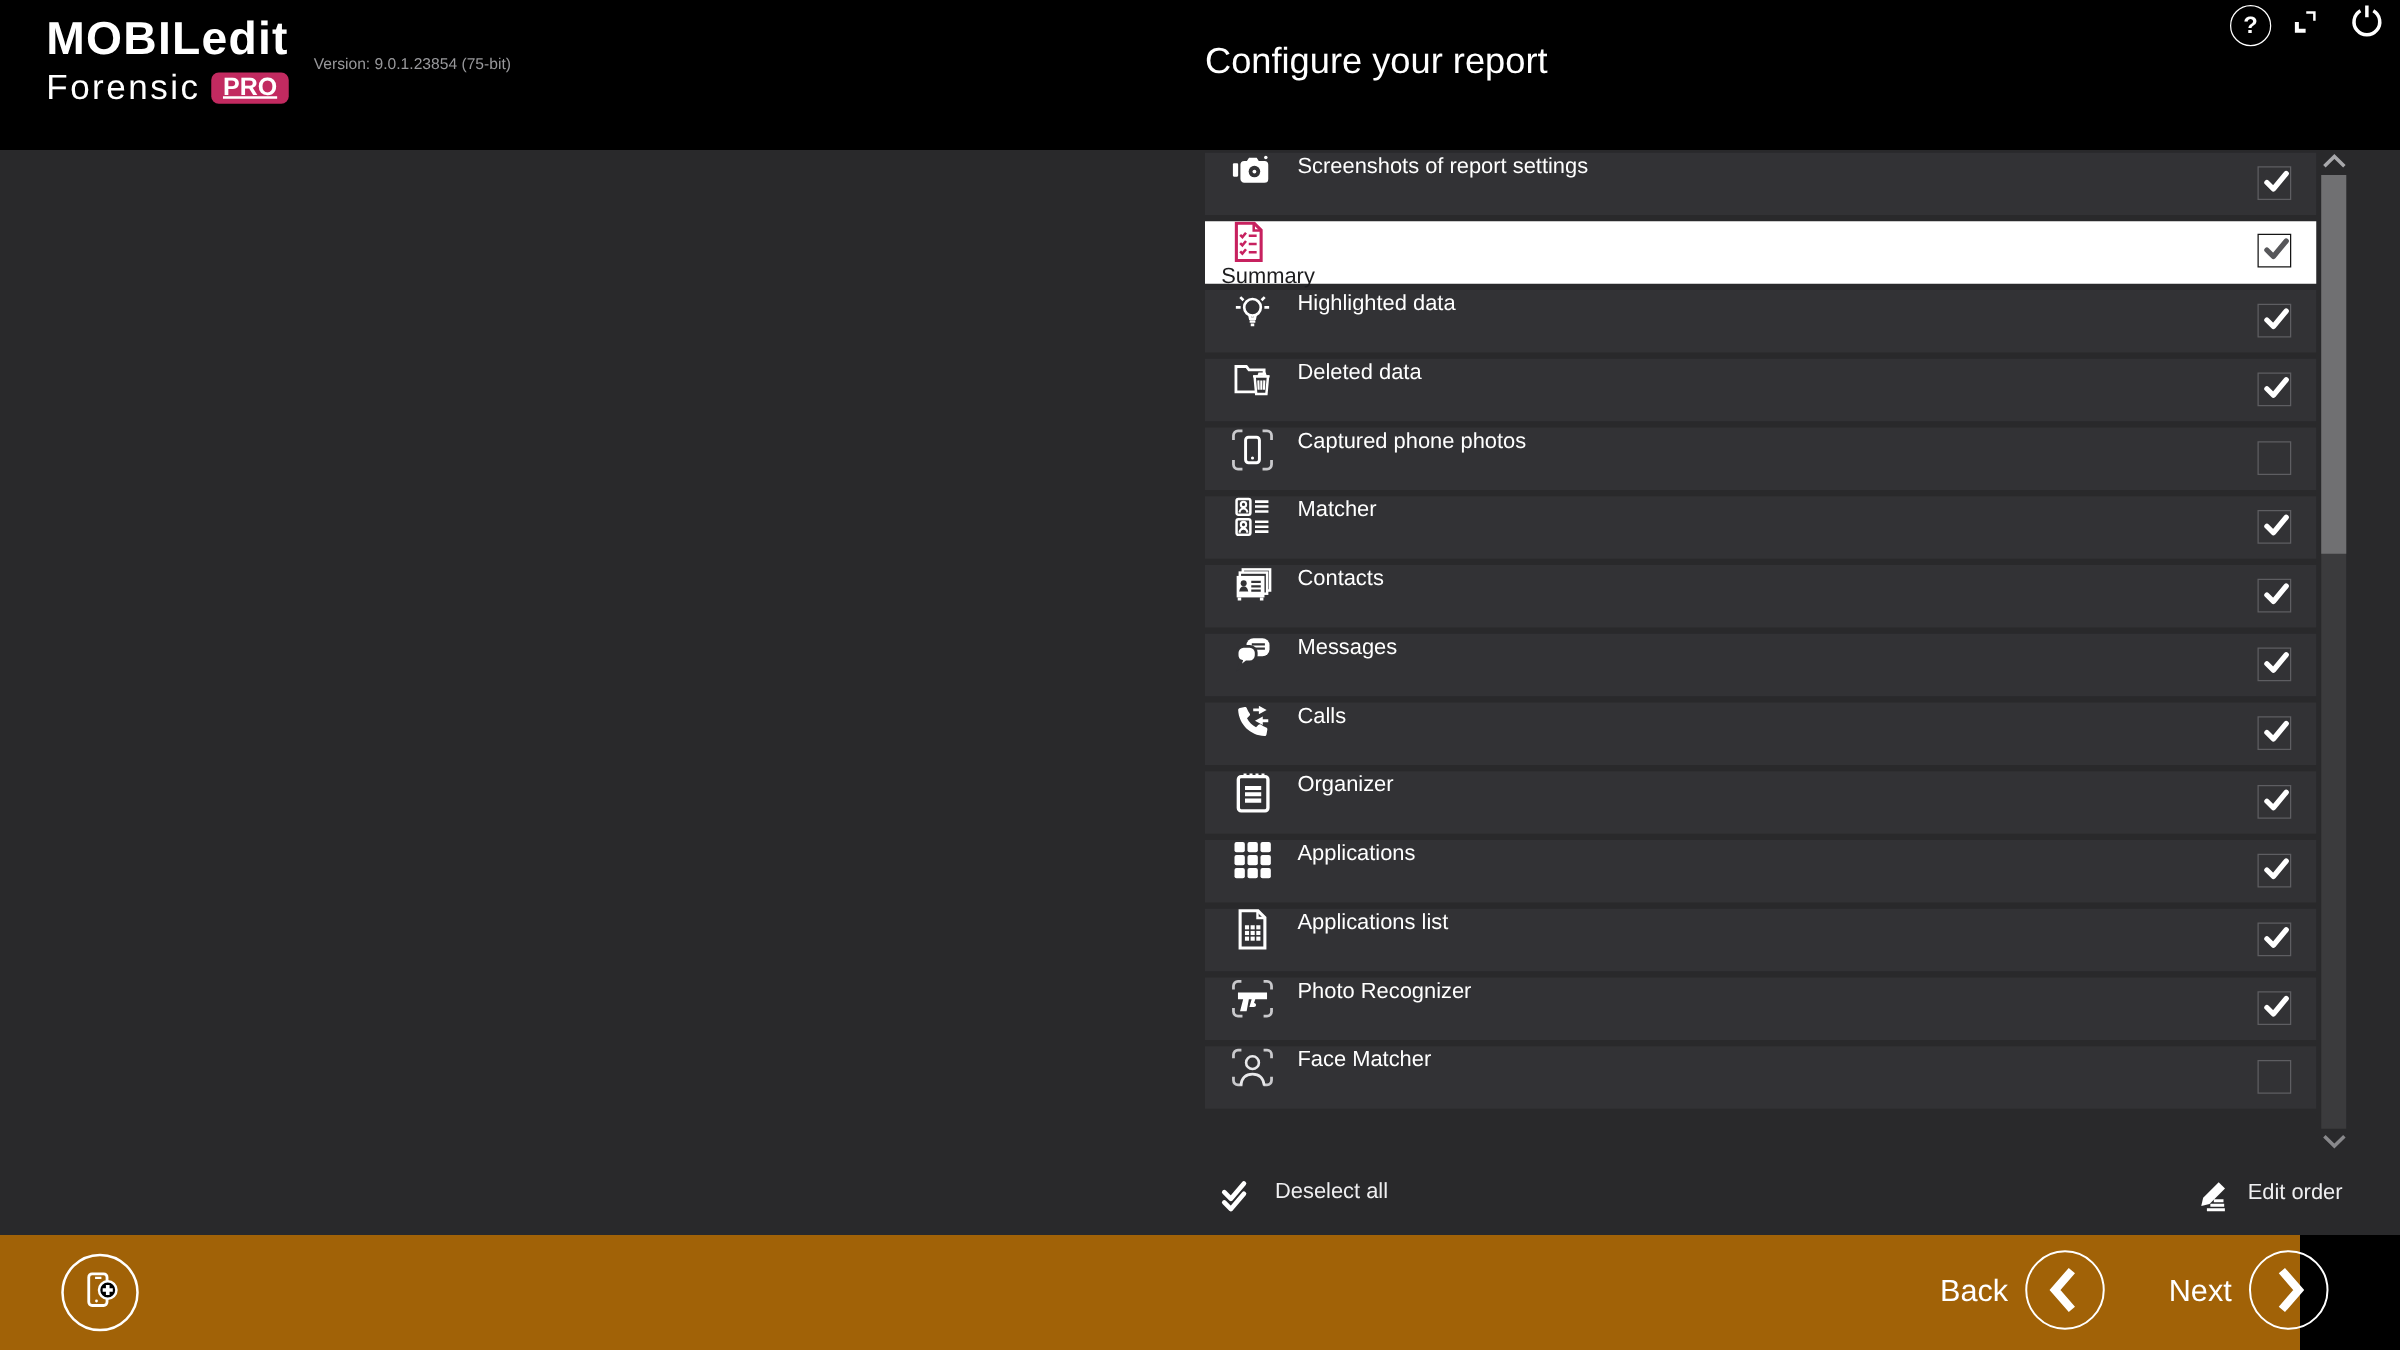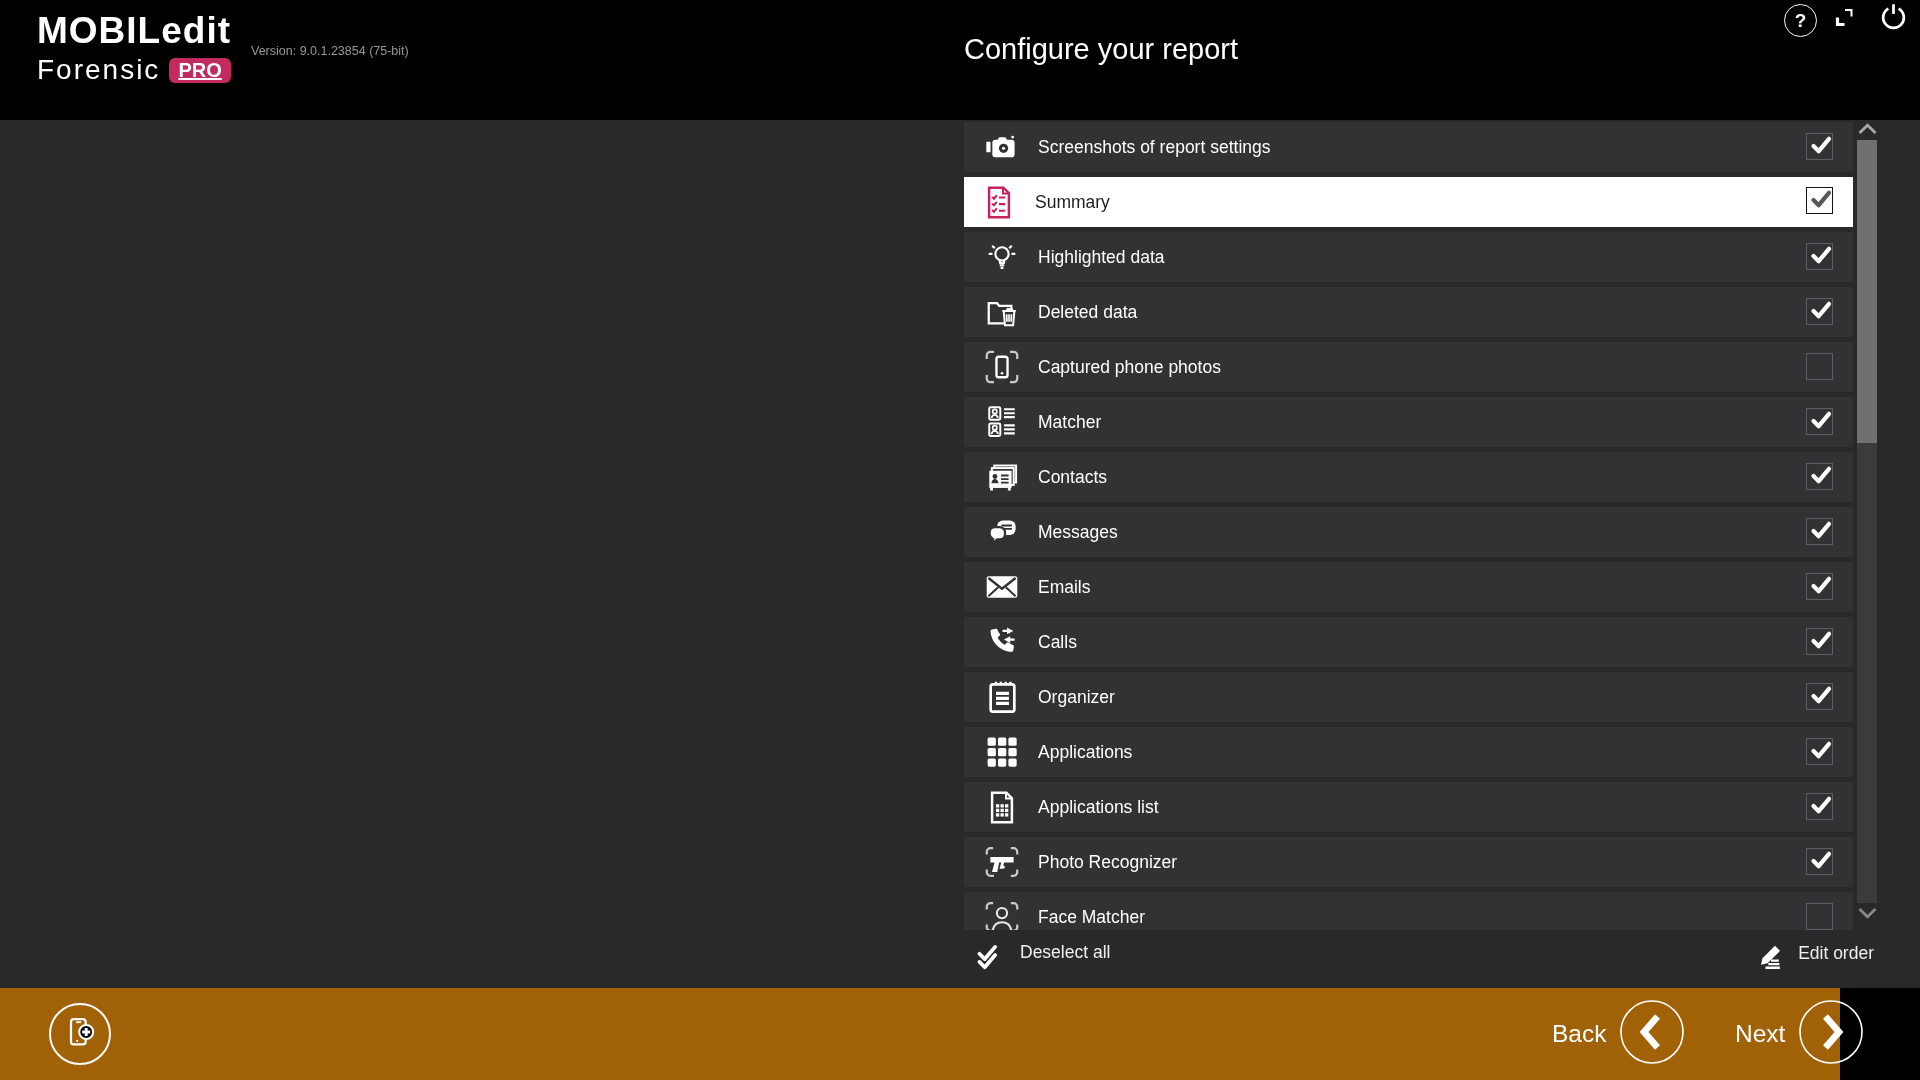--- a/index.html
+++ b/index.html
@@ -20,22 +20,22 @@
   .help-btn{left:1784px;top:4px;width:31px;height:31px;border:1.8px solid #fff;border-radius:50%;
             font-size:19px;font-weight:bold;color:#fff;}
   .restore-btn{left:1831px;top:6px;width:27px;height:27px;}
   .power-btn{left:1877px;top:3px;width:33px;height:33px;}
 
   
   .main{position:absolute;left:0;top:120px;width:1920px;height:868px;background:#29292b;}
 
   .section-list{position:absolute;left:964px;top:2px;width:892px;height:808px;overflow:hidden;}
   .row{position:relative;width:889px;height:50px;margin-bottom:5px;background:#323235;
-       display:flex;align-items:center;cursor:pointer;}
-  .row.selected{background:#fff;color:#1d1d1f;margin-left:-3px;width:892px;}
+       display:flex;align-items:flex-start;cursor:pointer;}
+  .row.selected{background:#fff;color:#1d1d1f;margin-left:-3px;width:892px;flex-direction:column;}
   .row-icon{width:40px;margin-left:18px;display:flex;align-items:center;justify-content:center;flex:none;}
   .row-label{margin-left:16px;font-size:17.5px;color:#fff;white-space:nowrap;}
   .row.selected .row-label{color:#1d1d1f;}
   .checkbox{position:absolute;right:20px;top:11px;width:25px;height:25px;border:1px solid #5e5e62;
             display:flex;align-items:center;justify-content:center;color:#fff;}
   .row.selected .checkbox{border:1.6px solid #141414;color:#57575a;top:10px;}
   .checkbox svg{overflow:visible;margin-top:-3px;margin-left:2px;}
 
   
   .scroll-up{position:absolute;left:1857px;top:1px;}
@@ -223,35 +223,20 @@
         </div>
         <div class="row">
           <span class="row-icon">
             <svg width="34" height="30" viewBox="0 0 24 21">
               <rect x="8.6" y="2.4" width="13" height="10.2" rx="4" fill="#fff"></rect>
               <path d="M11.6 5.9h7.4M11.6 8.3h7.4" stroke="#323235" stroke-width="1.3"></path>
               <path d="M7 7h3.4a3.7 3.7 0 0 1 3.7 3.7v1.4a3.7 3.7 0 0 1-3.7 3.7H8.6l-4.2 3.3 1.3-3.7a3.7 3.7 0 0 1-2.4-3.4v-1.3A3.7 3.7 0 0 1 7 7z" fill="#fff" stroke="#323235" stroke-width="1.6"></path>
             </svg>
           </span>
           <span class="row-label">Messages</span>
-          <span class="checkbox">
-            <svg width="24" height="24" viewBox="0 0 24 24" fill="none" stroke="currentColor" stroke-width="4.2" stroke-linecap="round" stroke-linejoin="round">
-              <path d="M4.5 13l5.2 5.2L20 5.8"></path>
-            </svg>
-          </span>
-        </div>
-        <div class="row">
-          <span class="row-icon">
-            <svg width="34" height="26" viewBox="0 0 24 18">
-              <rect x="1.2" y="1.4" width="21.6" height="15.2" rx="1.4" fill="#fff"></rect>
-              <path d="M2.4 2.6 12 10.2 21.6 2.6" fill="none" stroke="#323235" stroke-width="1.7"></path>
-              <path d="M2.4 15.6 9.3 9.2M21.6 15.6 14.7 9.2" stroke="#323235" stroke-width="1.4"></path>
-            </svg>
-          </span>
-          <span class="row-label">Emails</span>
           <span class="checkbox">
             <svg width="24" height="24" viewBox="0 0 24 24" fill="none" stroke="currentColor" stroke-width="4.2" stroke-linecap="round" stroke-linejoin="round">
               <path d="M4.5 13l5.2 5.2L20 5.8"></path>
             </svg>
           </span>
         </div>
         <div class="row">
           <span class="row-icon">
             <svg width="34" height="34" viewBox="0 0 24 24">
               <path d="M4.9 3.1l2.7-.5c.5-.1 1 .2 1.2.7.4 1.1.9 2 1.6 2.9.3.4.3 1-.1 1.3L8.9 8.9c1.1 2.2 2.9 4 5.1 5.1l1.4-1.4c.4-.4 1-.4 1.4-.1.9.6 1.8 1.2 2.9 1.6.5.2.8.7.7 1.2l-.5 2.7c-.1.5-.5.9-1.1.9C10.7 18.6 4.3 12.2 3.9 4.2c0-.5.4-1 1-1.1z" fill="#fff"></path>

